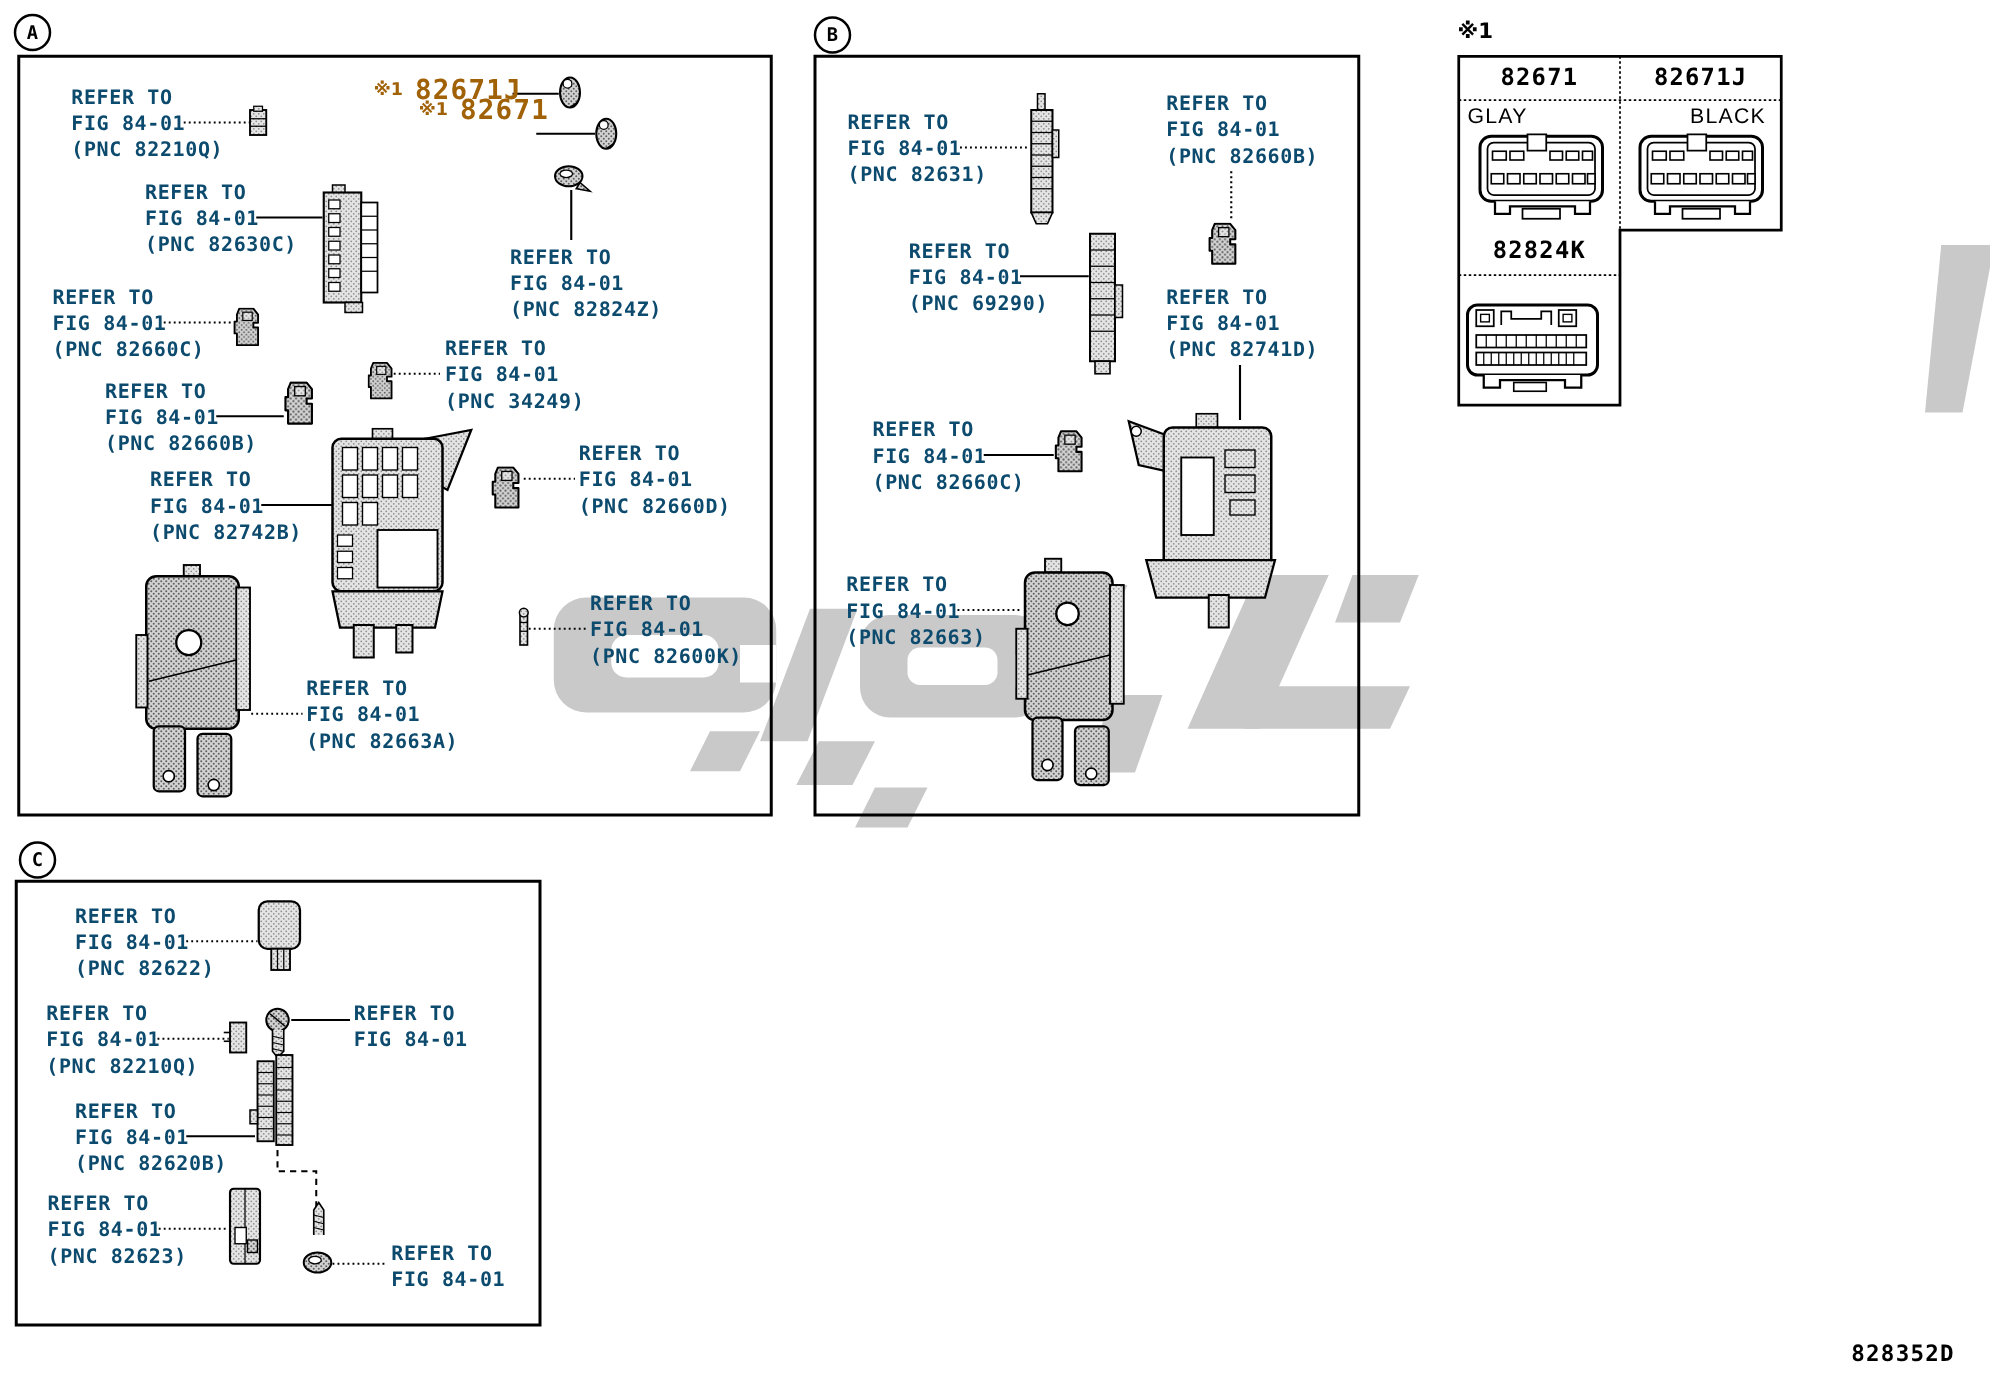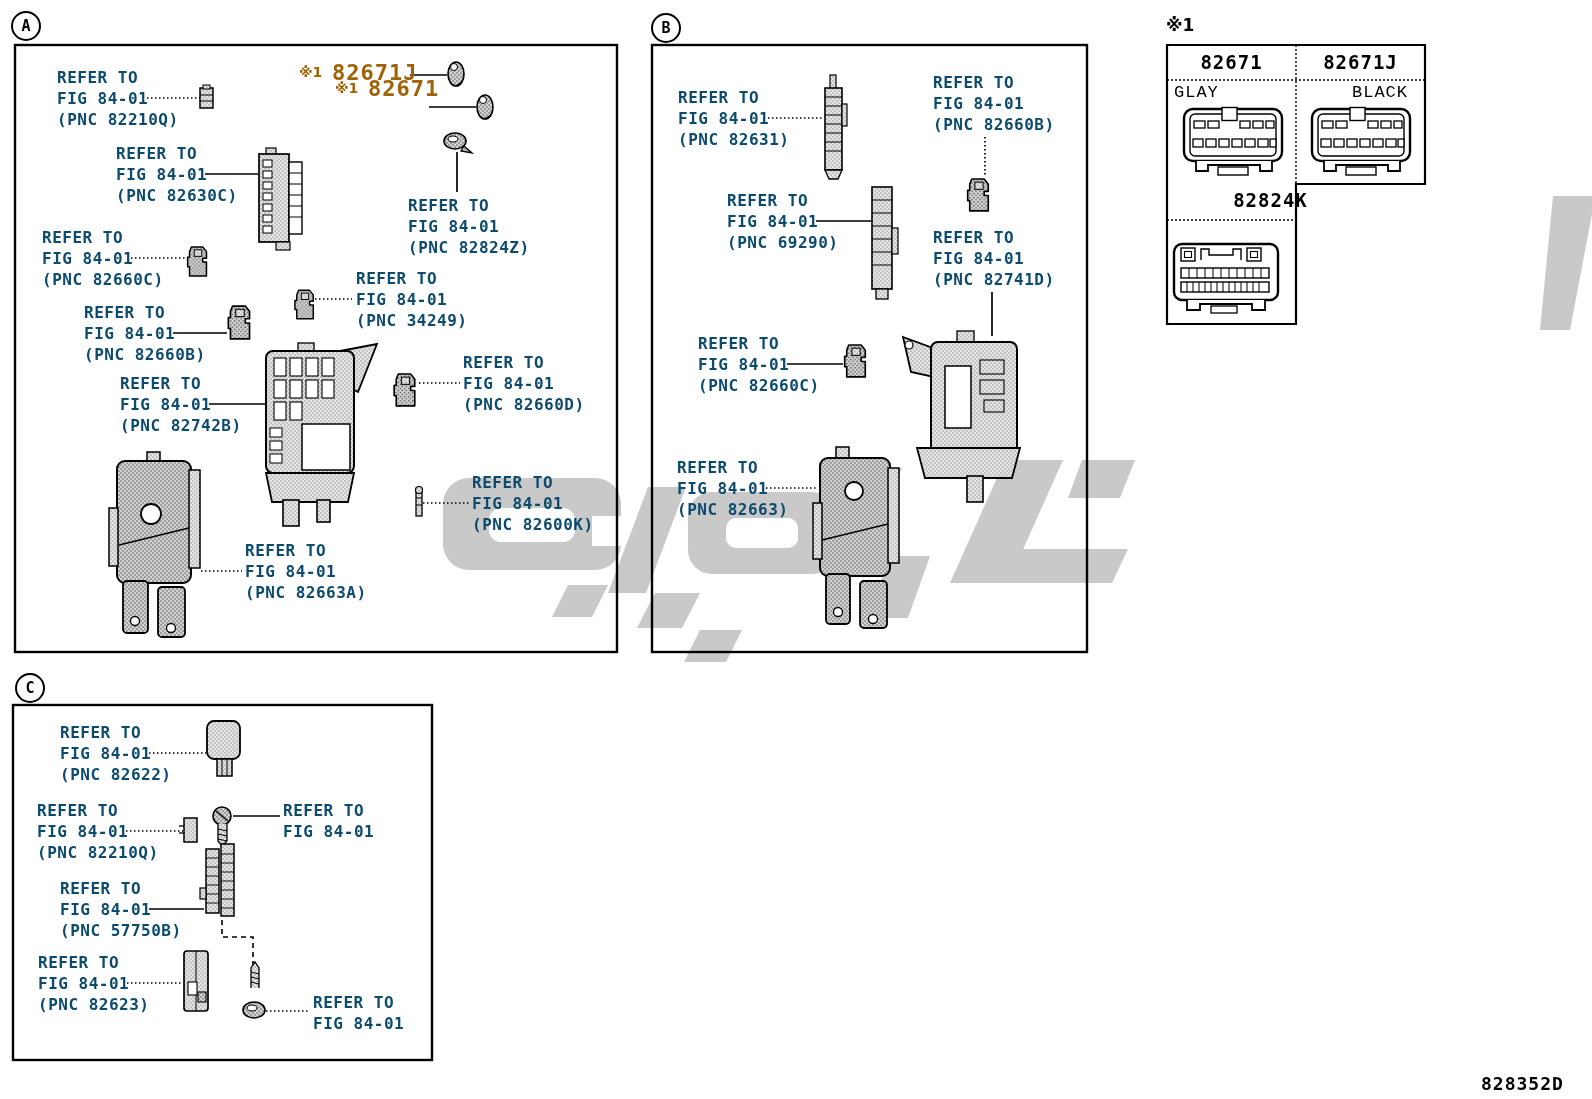--- a/index.html
+++ b/index.html
@@ -7,21 +7,21 @@
          font-family:"DejaVu Sans Mono","Liberation Mono",monospace;}
   #art{position:absolute;left:0;top:0;}
   .lbl{position:absolute;font-weight:bold;font-size:16px;line-height:21px;letter-spacing:.5px;color:#0c4a6e;white-space:pre;}
   .lbl span{display:block;}
   .circ{position:absolute;width:26px;height:26px;border:2px solid #000;border-radius:50%;
         text-align:center;line-height:26px;font-size:15px;font-weight:bold;color:#000;}
   .callout{position:absolute;white-space:nowrap;color:#a16207;}
   .callout .mk{font-family:"DejaVu Sans",sans-serif;font-weight:bold;font-size:14px;vertical-align:3px;}
   .callout .no{font-weight:bold;font-size:22px;letter-spacing:1px;}
   .tcell{position:absolute;text-align:center;font-weight:bold;font-size:19px;color:#000;letter-spacing:1px;}
-  .tcolor{position:absolute;font-family:Liberation Mono, monospace;font-size:17px;color:#000;letter-spacing:1px;}
+  .tcolor{position:absolute;font-family:Liberation Sans, sans-serif;font-size:17px;color:#000;letter-spacing:1px;}
   .notemk{position:absolute;font-family:"DejaVu Sans",sans-serif;font-weight:bold;font-size:17px;color:#000;}
   .code{position:absolute;font-weight:bold;font-size:18px;color:#000;letter-spacing:1px;margin-top:16px;}
 </style>
 </head>
 <body>
 
 <div id="stage">
 
 <svg id="art" width="1592" height="1099" viewBox="0 0 1592 1099">
   <defs>
@@ -402,26 +402,26 @@
 <div class="lbl" style="left:678px;top:87px;"><span>REFER TO</span><span>FIG 84-01</span><span>(PNC 82631)</span></div>
 <div class="lbl" style="left:933px;top:72px;"><span>REFER TO</span><span>FIG 84-01</span><span>(PNC 82660B)</span></div>
 <div class="lbl" style="left:727px;top:190px;"><span>REFER TO</span><span>FIG 84-01</span><span>(PNC 69290)</span></div>
 <div class="lbl" style="left:933px;top:227px;"><span>REFER TO</span><span>FIG 84-01</span><span>(PNC 82741D)</span></div>
 <div class="lbl" style="left:698px;top:333px;"><span>REFER TO</span><span>FIG 84-01</span><span>(PNC 82660C)</span></div>
 <div class="lbl" style="left:677px;top:457px;"><span>REFER TO</span><span>FIG 84-01</span><span>(PNC 82663)</span></div>
 
 <div class="lbl" style="left:60px;top:722px;"><span>REFER TO</span><span>FIG 84-01</span><span>(PNC 82622)</span></div>
 <div class="lbl" style="left:37px;top:800px;"><span>REFER TO</span><span>FIG 84-01</span><span>(PNC 82210Q)</span></div>
 <div class="lbl" style="left:283px;top:800px;"><span>REFER TO</span><span>FIG 84-01</span></div>
-<div class="lbl" style="left:60px;top:878px;"><span>REFER TO</span><span>FIG 84-01</span><span>(PNC 57750B)</span></div>
+<div class="lbl" style="left:60px;top:878px;"><span>REFER TO</span><span>FIG 84-01</span><span>(PNC 82620B)</span></div>
 <div class="lbl" style="left:38px;top:952px;"><span>REFER TO</span><span>FIG 84-01</span><span>(PNC 82623)</span></div>
 <div class="lbl" style="left:313px;top:992px;"><span>REFER TO</span><span>FIG 84-01</span></div>
 
 <div class="notemk" style="left:1166px;top:15px;">※1</div>
 <div class="tcell" style="left:1167px;top:51px;width:129px;">82671</div>
 <div class="tcell" style="left:1296px;top:51px;width:129px;">82671J</div>
 <div class="tcolor" style="left:1174px;top:83px;">GLAY</div>
 <div class="tcolor" style="left:1304px;top:83px;margin-left:48px;">BLACK</div>
-<div class="tcell" style="left:1206px;top:189px;width:129px;">82824K</div>
+<div class="tcell" style="left:1167px;top:189px;width:129px;">82824K</div>
 
 <div class="code" style="left:1481px;top:1057px;">828352D</div>
 
 </div>
 
 </body></html>

